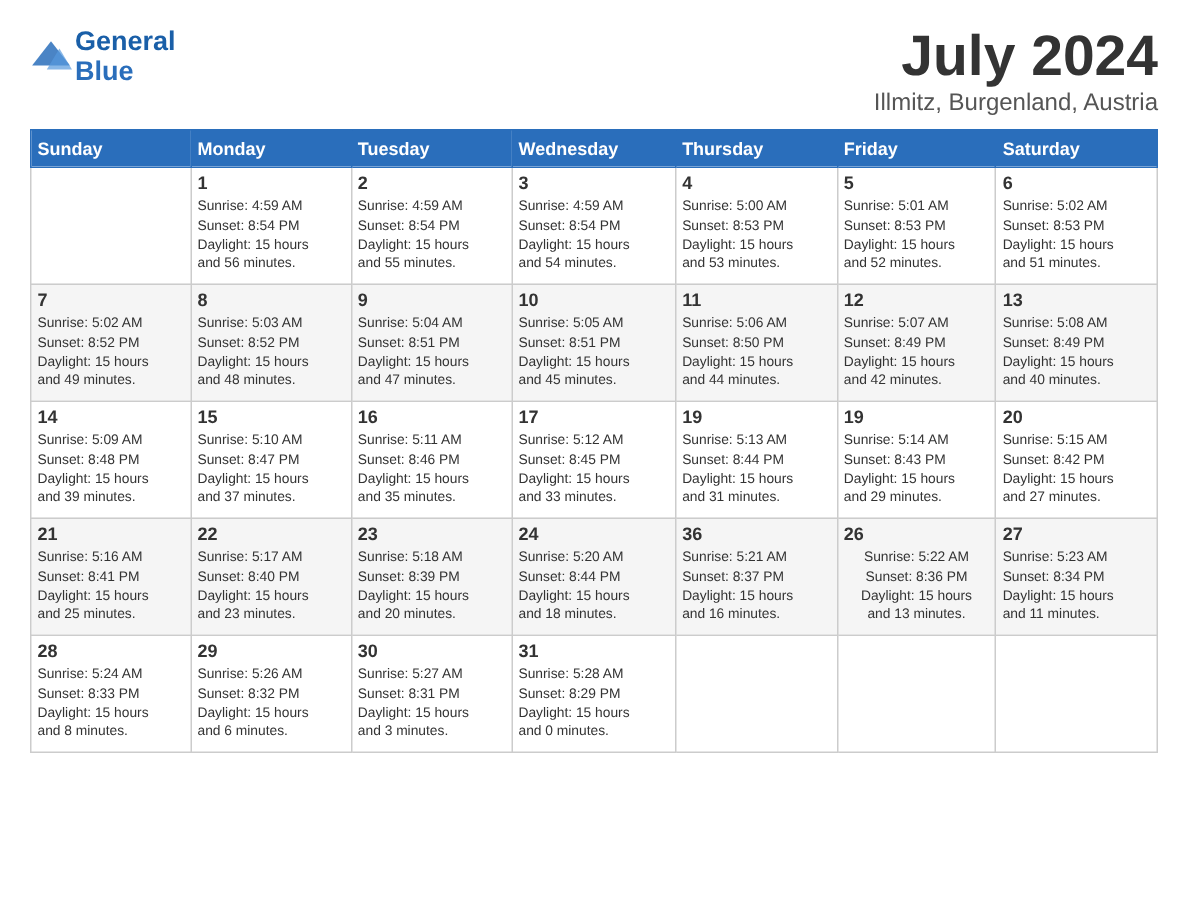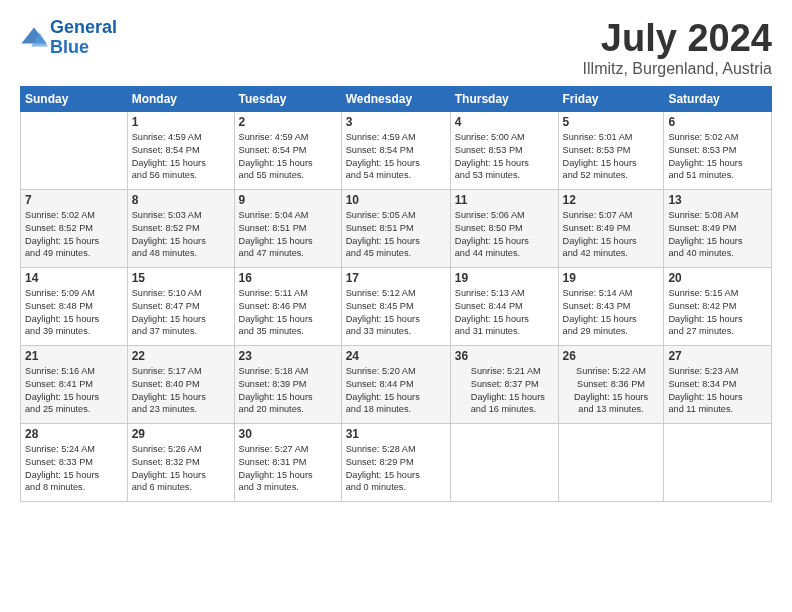--- a/index.html
+++ b/index.html
@@ -301,21 +301,21 @@
           </td>
           <td>
             <div class="day-number">24</div>
             <div class="day-info" style="white-space: pre-line;">Sunrise: 5:20 AM
 Sunset: 8:44 PM
 Daylight: 15 hours
 and 18 minutes.</div>
           </td>
           <td>
             <div class="day-number">36</div>
-            <div class="day-info" style="white-space: pre-line; margin-left: 16px;">Sunrise: 5:21 AM
+            <div class="day-info" style="white-space: pre-line;">Sunrise: 5:21 AM
 Sunset: 8:37 PM
 Daylight: 15 hours
 and 16 minutes.</div>
           </td>
           <td>
             <div class="day-number">26</div>
             <div class="day-info" style="white-space: pre-line; text-align: center;">Sunrise: 5:22 AM
 Sunset: 8:36 PM
 Daylight: 15 hours
 and 13 minutes.</div>

